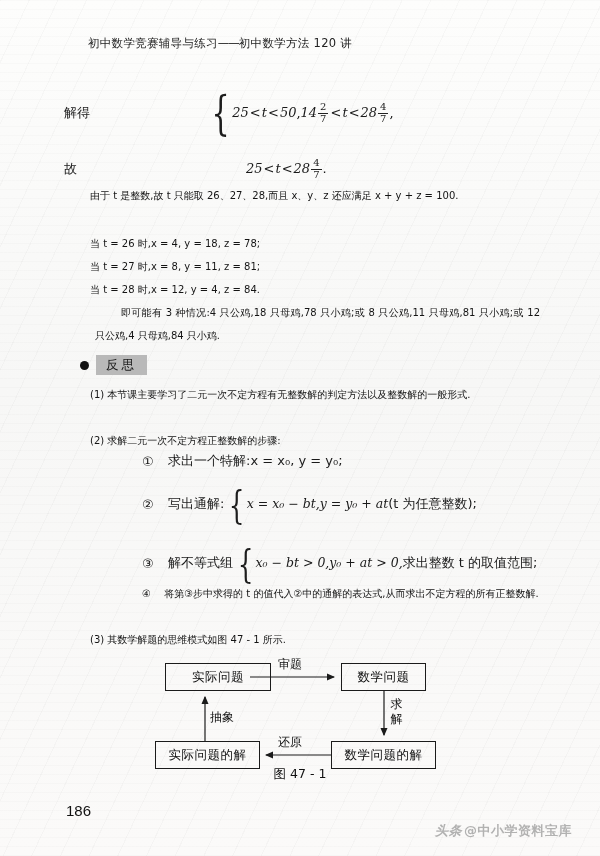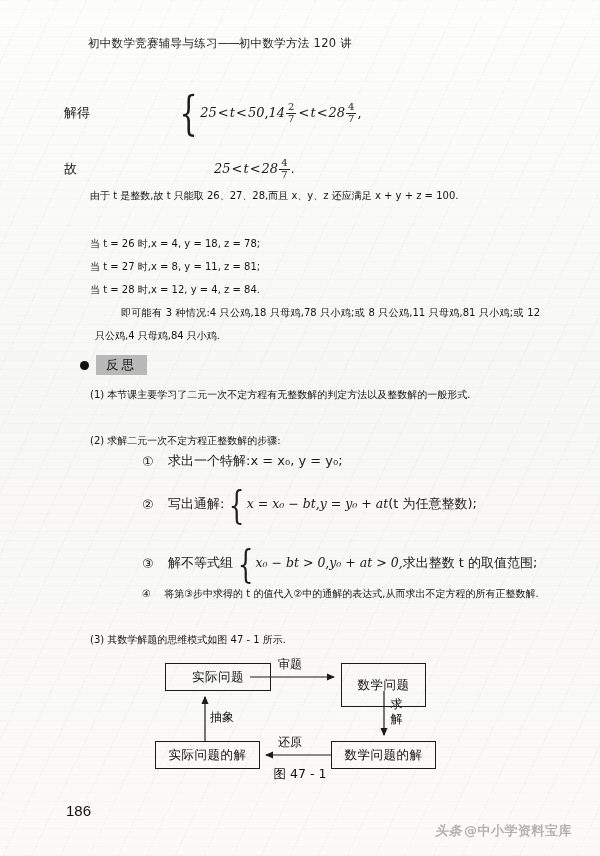--- a/index.html
+++ b/index.html
@@ -57,21 +57,21 @@
     font-family:"DejaVu Serif", serif;
     font-size:40px; line-height:.92; font-weight:300;
     transform:scaleX(.62); margin-right:-3px; color:#1d1d1d;
   }
   .sys.tall .brace { font-size:46px; }
   .sys .rows { display:flex; justify-content:flex-start; }
   .sys .rows > div { line-height:22px; white-space:nowrap; }
   .sys.small .rows > div { line-height:18px; font-size:12.5px; }
 
   
-  .eqline { position:absolute; left:64px; display:flex; align-items:center; }
+  .eqline { position:absolute; left:64px; display:flex; align-items:center;gap:32px; }
   .eqline .lbl { width:110px; flex:none; font-size:13px; }
   .eqline .val { font-size:13px; }
 
   
   .section-head {
     position:absolute; left:80px;
     display:flex; align-items:center; gap:7px;
   }
   .bullet-dot {
     width:9px; height:9px; border-radius:50%; background:#111;
@@ -219,21 +219,21 @@
   <div class="body-text indent2" style="top:628px;">
     <span>(3) 其数学解题的思维模式如图 47 - 1 所示.</span>
   </div>
 
   <div class="chart">
 
     <div class="node" style="left:165px; top:8px; width:106px; height:28px;">
       <span>实际问题</span>
     </div>
 
-    <div class="node" style="left:341px; top:8px; width:85px; height:44px;">
+    <div class="node" style="left:341px; top:8px; width:85px; height:28px;">
       <span>数学问题</span>
     </div>
 
     <div class="node" style="left:155px; top:86px; width:105px; height:28px;">
       <span>实际问题的解</span>
     </div>
 
     <div class="node" style="left:331px; top:86px; width:105px; height:28px;">
       <span>数学问题的解</span>
     </div>

